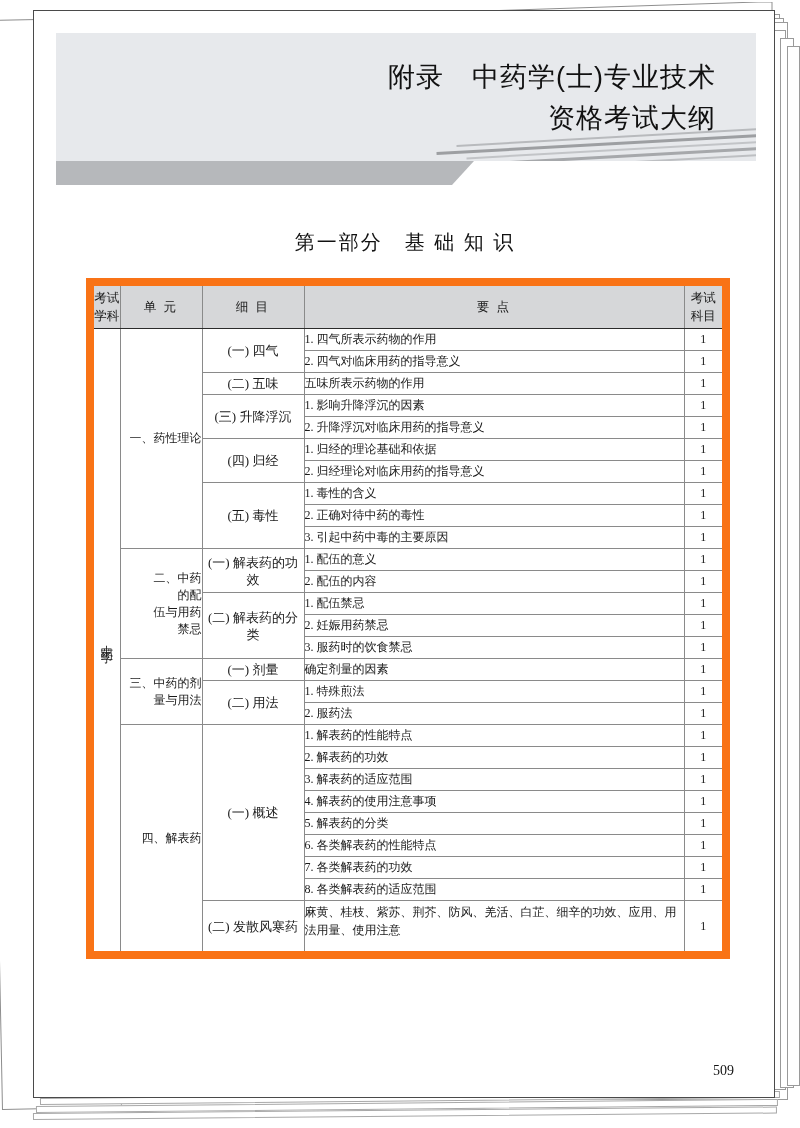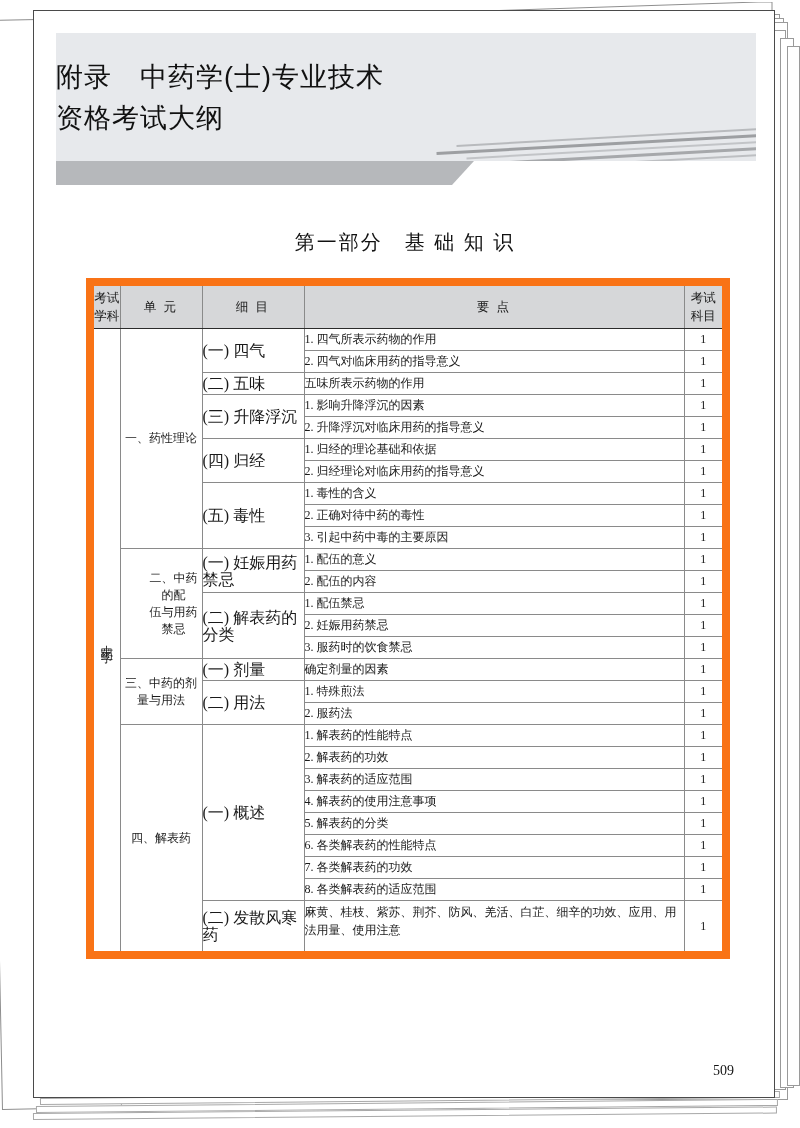--- a/index.html
+++ b/index.html
@@ -84,21 +84,21 @@
     top: 22px;
     width: 700px;
     height: 128px;
     background: #e7e9ec;
   }
   .banner-title {
     position: absolute;
     left: 0;
     top: 24px;
     width: 660px;
-    text-align: left;
+    text-align: right;
     font-size: 27px;
     line-height: 41px;
     letter-spacing: 1px;
     color: #111111;
     font-family: "Liberation Sans", "DejaVu Sans", sans-serif;
     font-weight: normal;
     white-space: pre-line;
   }
   
   .banner-stripes {
@@ -194,29 +194,29 @@
   }
   .vert {
     writing-mode: vertical-rl;
     text-orientation: upright;
     letter-spacing: 3px;
     display: inline-block;
     line-height: 1;
     font-size: 12.4px;
   }
   td.unit-cell {
-    text-align: center;
+    text-align: right;
     padding: 2px 6px;
     line-height: 17px;
     font-size: 12px;
   }
   td.detail-cell {
-    text-align: left;
+    text-align: center;
     padding: 2px 4px 2px 6px;
-    font-size: 16px;
+    font-size: 13px;
     line-height: 17px;
   }
   td.point-cell {
     text-align: left;
     padding: 3px 6px 3px 7px;
     height: 21px;
     font-size: 12px;
     line-height: 19px;
   }
   td.point-cell.two-line { line-height: 18px; padding-top:2px; padding-bottom:12px;}
@@ -354,21 +354,21 @@
             <td class="point-cell">2. 正确对待中药的毒性</td>
             <td class="score-cell">1</td>
           </tr>
           <tr>
             <td class="point-cell">3. 引起中药中毒的主要原因</td>
             <td class="score-cell">1</td>
           </tr>
           <tr>
             <td class="unit-cell" rowspan="5" style="white-space: pre-line; padding-left: 25px;">二、中药的配
 伍与用药禁忌</td>
-            <td class="detail-cell" rowspan="2">(一) 妊娠用药禁忌</td>
+            <td class="detail-cell" rowspan="2">(一) 解表药的功效</td>
             <td class="point-cell">1. 配伍的意义</td>
             <td class="score-cell">1</td>
           </tr>
           <tr>
             <td class="point-cell">2. 配伍的内容</td>
             <td class="score-cell">1</td>
           </tr>
           <tr>
             <td class="detail-cell" rowspan="3">(二) 解表药的分类</td>
             <td class="point-cell">1. 配伍禁忌</td>

